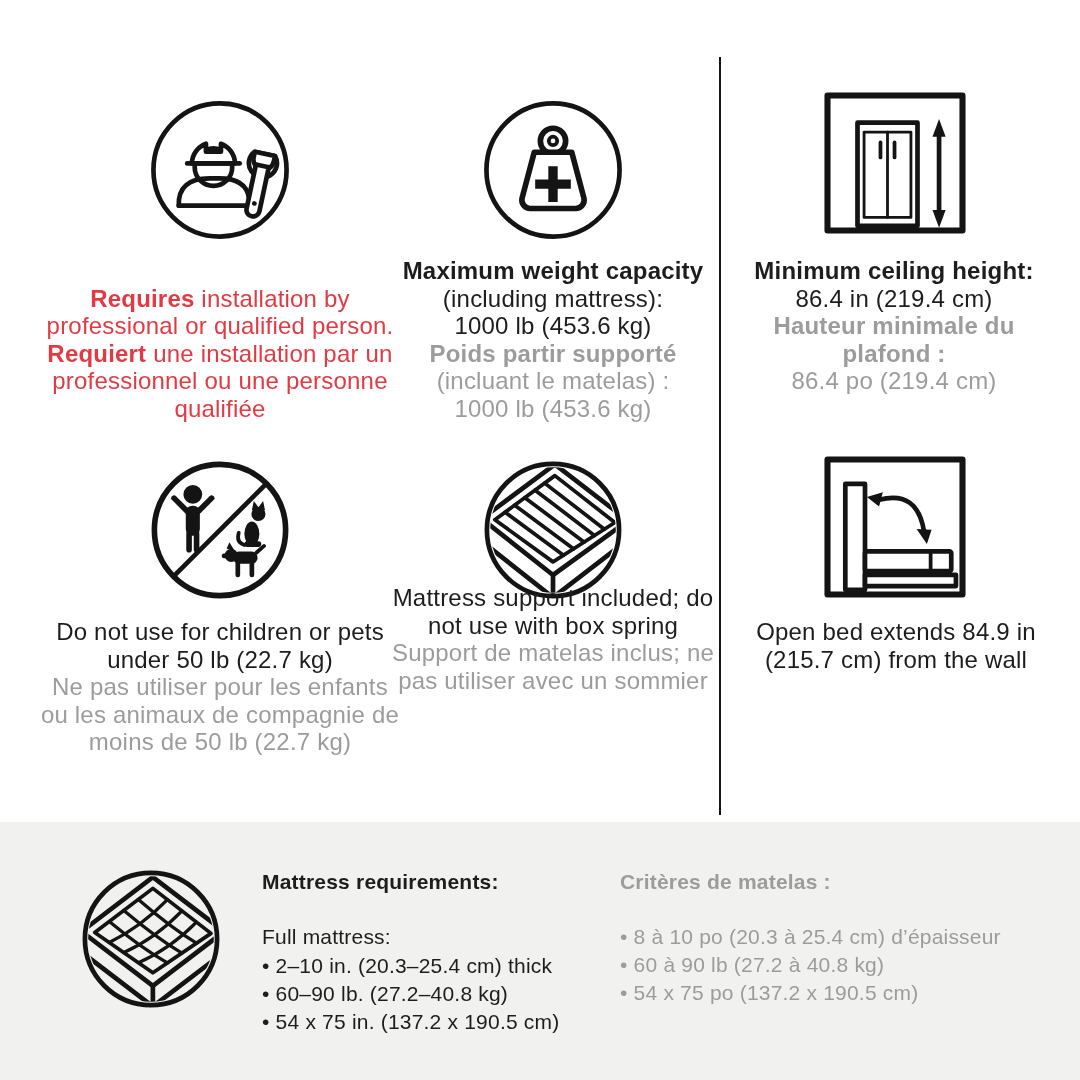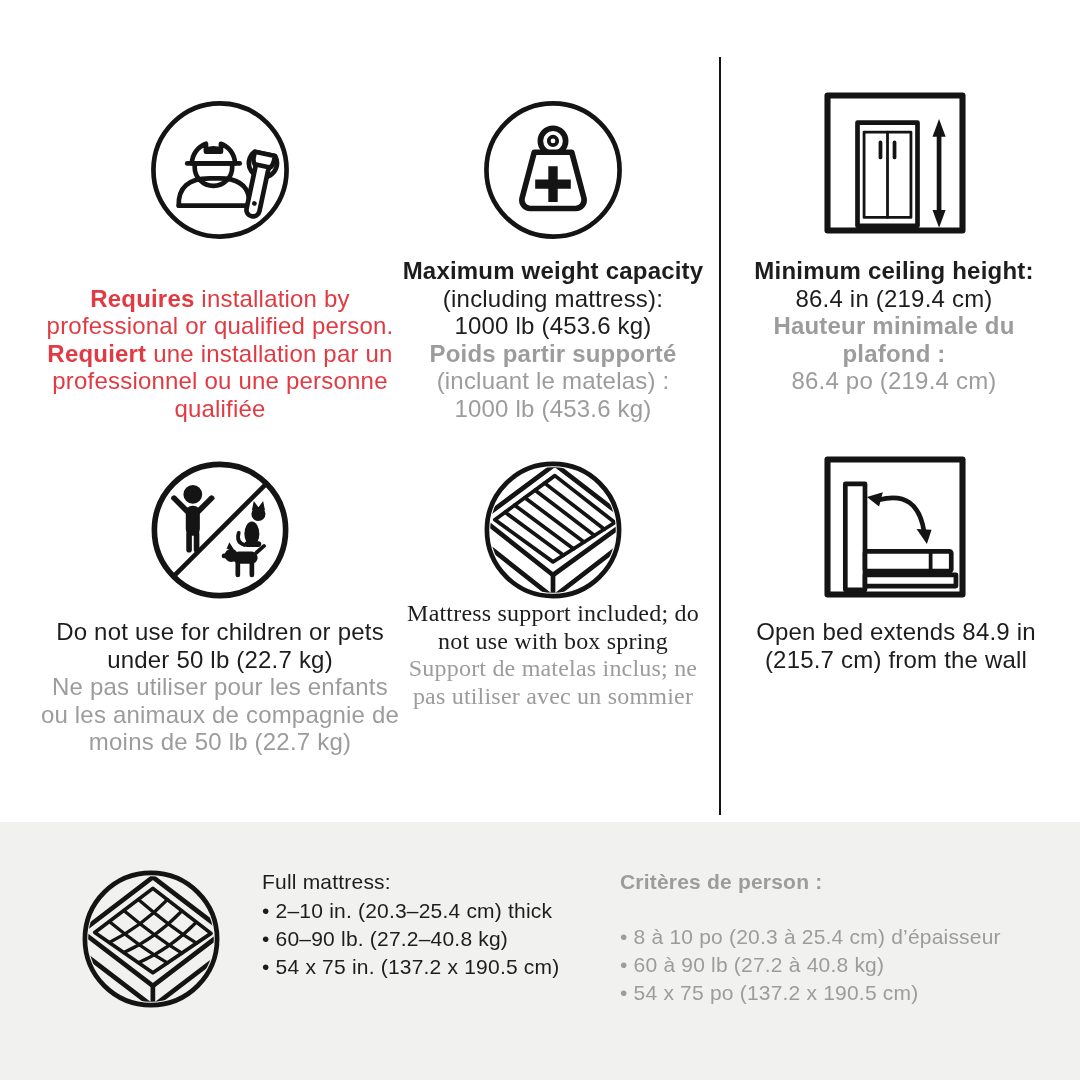--- a/index.html
+++ b/index.html
@@ -146,21 +146,21 @@
       <line class="ln" x1="28.9" y1="61" x2="91.2" y2="106.9" stroke-width="4"></line>
       <line class="ln" x1="39.1" y1="53.5" x2="101.8" y2="100.1" stroke-width="4"></line>
       <line class="ln" x1="50" y1="45.5" x2="113" y2="92.9" stroke-width="4"></line>
       <line class="ln" x1="60.9" y1="37.5" x2="124.2" y2="85.8" stroke-width="4"></line>
       <line class="ln" x1="71.1" y1="30" x2="134.8" y2="79.1" stroke-width="4"></line>
       <polyline class="ln" points="4,68 4,92 80,152 80,128" stroke-width="5"></polyline>
       <polyline class="ln" points="80,152 158,92 160,70" stroke-width="5"></polyline>
     </g>
   </svg>
 </div>
-<div class="abs" style="left:385px;top:600px;width:336px;font-family:Liberation Serif, serif;">
+<div class="abs" style="left:385px;top:584px;width:336px;">
   <div class="card-text">Mattress support included; do
 not use with box spring</div>
   <div class="card-text gray">Support de matelas inclus; ne
 pas utiliser avec un sommier</div>
 </div>
 
 <div class="abs" style="left:820px;top:452px;width:150px;height:150px;">
   <svg viewBox="0 0 160 160" width="150" height="150">
     <rect class="ln" x="8" y="8" width="144" height="144" stroke-width="6.5" stroke-linecap="square"></rect>
     <rect class="wh" x="27" y="34" width="21" height="113" stroke-width="5"></rect>
@@ -195,29 +195,30 @@
         <path class="ln" d="M97.5 38 Q69.5 66.9 35.5 83.8" stroke-width="3.5"></path>
         <path class="ln" d="M113 50 Q85 79.2 51 94.5" stroke-width="3.5"></path>
         <path class="ln" d="M128.5 62 Q100.5 90.6 66.5 105.3" stroke-width="3.5"></path>
         <polyline class="ln" points="6,72 6,94 82,152 82,130" stroke-width="5"></polyline>
         <polyline class="ln" points="82,152 158,94 158,72" stroke-width="5"></polyline>
       </g>
     </svg>
   </div>
 
   <div class="mcol" style="left:262px;top:46px;width:340px;">
+    <div class="title">Mattress requirements:</div>
     <div class="subtitle">Full mattress:</div>
     <ul>
       <li>2–10 in. (20.3–25.4 cm) thick</li>
       <li>60–90 lb. (27.2–40.8 kg)</li>
       <li>54 x 75 in. (137.2 x 190.5 cm)</li>
     </ul>
   </div>
 
   <div class="mcol gray" style="left:620px;top:46px;width:440px;">
-    <div class="title">Critères de person :</div>
+    <div class="title">Critères de matelas :</div>
     <ul>
       <li>8 à 10 po (20.3 à 25.4 cm) d’épaisseur</li>
       <li>60 à 90 lb (27.2 à 40.8 kg)</li>
       <li>54 x 75 po (137.2 x 190.5 cm)</li>
     </ul>
   </div>
 </div>
 
 </body></html>

